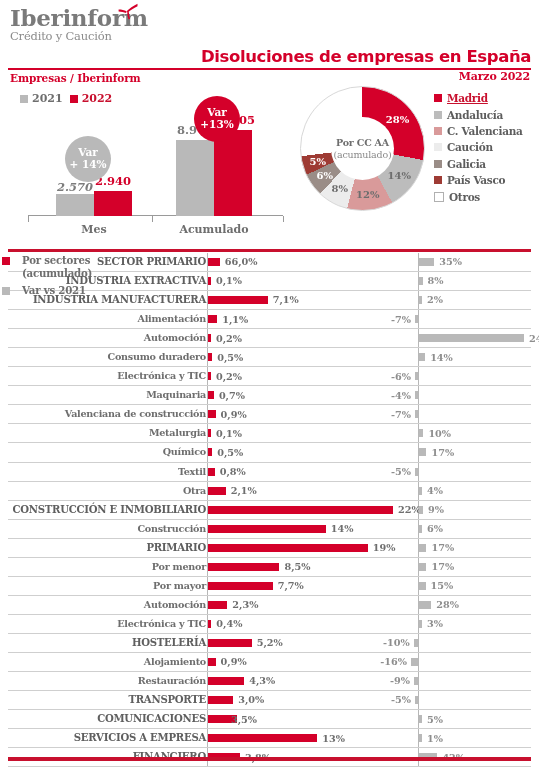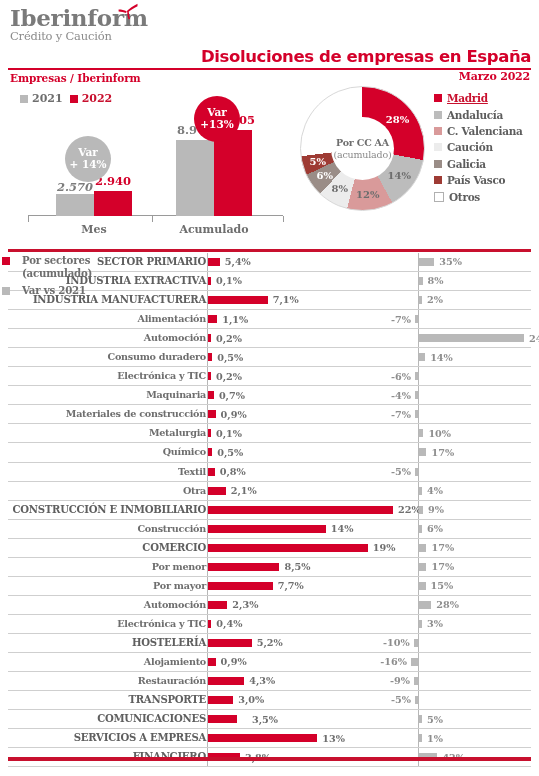--- a/index.html
+++ b/index.html
@@ -200,21 +200,21 @@
     </div>
   </div>
 
 <div class="abs" id="table">
   <div id="table-top-rule"></div>
 <div class="trow">
       <div class="tname major">SECTOR PRIMARIO</div>
       <div class="axisR"></div>
       <div class="axisG"></div>
       <div class="rbar" style="width: 11.7727px;"></div>
-      <div class="rval" style="left: 216.773px;">5,4%</div>
+      <div class="rval" style="left: 216.773px;">66,0%</div>
       <div class="gbar" style="left: 411px; width: 15.3125px;"></div>
       <div class="gval" style="left: 431.312px;">35%</div>
     </div>
     <div class="trow">
       <div class="tname major">INDUSTRIA EXTRACTIVA</div>
       <div class="axisR"></div>
       <div class="axisG"></div>
       <div class="rbar" style="width: 3px;"></div>
       <div class="rval" style="left: 208px;">0,1%</div>
       <div class="gbar" style="left: 411px; width: 3.5px;"></div>
@@ -268,21 +268,21 @@
     <div class="trow">
       <div class="tname">Maquinaria</div>
       <div class="axisR"></div>
       <div class="axisG"></div>
       <div class="rbar" style="width: 5.88636px;"></div>
       <div class="rval" style="left: 210.886px;">0,7%</div>
       <div class="gbar" style="left: 407px; width: 3px;"></div>
       <div class="gval" style="left: auto; right: 120px;">-4%</div>
     </div>
     <div class="trow">
-      <div class="tname">Materiales de construcción</div>
+      <div class="tname">Valenciana de construcción</div>
       <div class="axisR"></div>
       <div class="axisG"></div>
       <div class="rbar" style="width: 7.56818px;"></div>
       <div class="rval" style="left: 212.568px;">0,9%</div>
       <div class="gbar" style="left: 406.938px; width: 3.0625px;"></div>
       <div class="gval" style="left: auto; right: 120.062px;">-7%</div>
     </div>
     <div class="trow">
       <div class="tname">Metalurgia</div>
       <div class="axisR"></div>
@@ -331,21 +331,21 @@
     <div class="trow">
       <div class="tname">Construcción</div>
       <div class="axisR"></div>
       <div class="axisG"></div>
       <div class="rbar" style="width: 117.727px;"></div>
       <div class="rval" style="left: 322.727px;">14%</div>
       <div class="gbar" style="left: 411px; width: 3px;"></div>
       <div class="gval" style="left: 419px;">6%</div>
     </div>
     <div class="trow">
-      <div class="tname major">COMERCIO</div>
+      <div class="tname major">PRIMARIO</div>
       <div class="axisR"></div>
       <div class="axisG"></div>
       <div class="rbar" style="width: 159.773px;"></div>
       <div class="rval" style="left: 364.773px;">19%</div>
       <div class="gbar" style="left: 411px; width: 7.4375px;"></div>
       <div class="gval" style="left: 423.438px;">17%</div>
     </div>
     <div class="trow">
       <div class="tname">Por menor</div>
       <div class="axisR"></div>
@@ -416,21 +416,21 @@
       <div class="rbar" style="width: 25.2273px;"></div>
       <div class="rval" style="left: 230.227px;">3,0%</div>
       <div class="gbar" style="left: 407px; width: 3px;"></div>
       <div class="gval" style="left: auto; right: 120px;">-5%</div>
     </div>
     <div class="trow">
       <div class="tname major">COMUNICACIONES</div>
       <div class="axisR"></div>
       <div class="axisG"></div>
       <div class="rbar" style="width: 29.4318px;"></div>
-      <div class="rval" style="left: 244px;">3,5%</div>
+      <div class="rval" style="left: 223px;">3,5%</div>
       <div class="gbar" style="left: 411px; width: 3px;"></div>
       <div class="gval" style="left: 419px;">5%</div>
     </div>
     <div class="trow">
       <div class="tname major">SERVICIOS A EMPRESA</div>
       <div class="axisR"></div>
       <div class="axisG"></div>
       <div class="rbar" style="width: 109.318px;"></div>
       <div class="rval" style="left: 314.318px;">13%</div>
       <div class="gbar" style="left: 411px; width: 3px;"></div>

